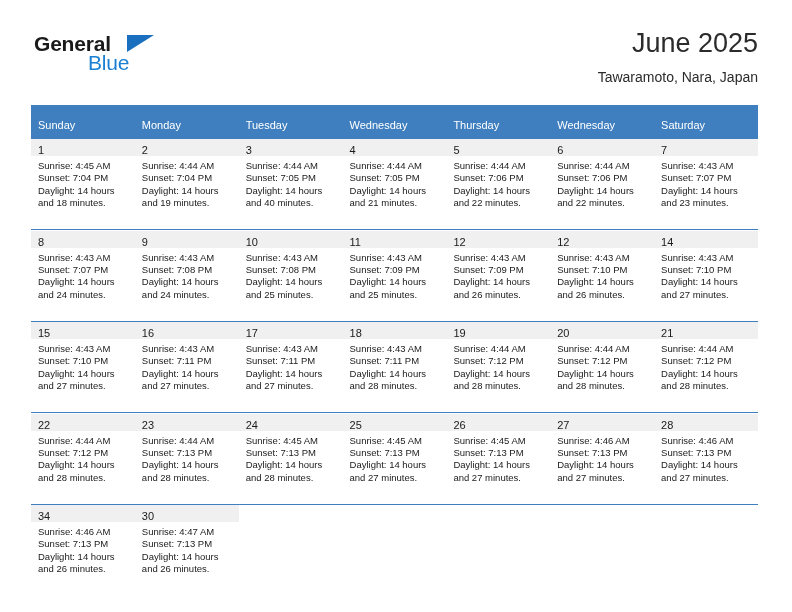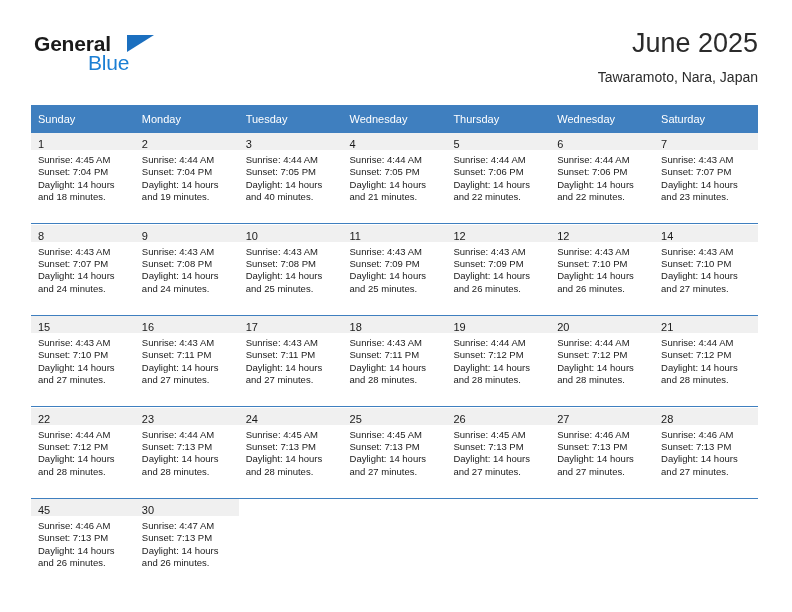--- a/index.html
+++ b/index.html
@@ -97,21 +97,21 @@
     width: 727px;
     border-collapse: collapse;
     table-layout: fixed;
   }
   .calendar th {
     background: #3f7fbf;
     color: #ffffff;
     font-size: 11px;
     font-weight: normal;
     text-align: left;
-    padding: 5px 0 5px 7px;
+    padding: 11px 0 5px 7px;
     height: 18px;
     border: none;
   }
   .calendar td {
     vertical-align: top;
     padding: 0;
     border: none;
     width: 103.85px;
     height: 90px;
     box-sizing: border-box;
@@ -508,21 +508,21 @@
               </div>
             </div>
           </td>
         </tr>
         <tr class="week-sep">
           <td colspan="7"></td>
         </tr>
         <tr>
           <td>
             <div class="daycell">
-              <div class="daynum-band"><span class="daynum">45</span></div>
+              <div class="daynum-band"><span class="daynum">34</span></div>
               <div class="daylines">
                 <div class="dayline">Sunrise: 4:46 AM</div>
                 <div class="dayline">Sunset: 7:13 PM</div>
                 <div class="dayline">Daylight: 14 hours</div>
                 <div class="dayline">and 26 minutes.</div>
               </div>
             </div>
           </td>
           <td>
             <div class="daycell">

